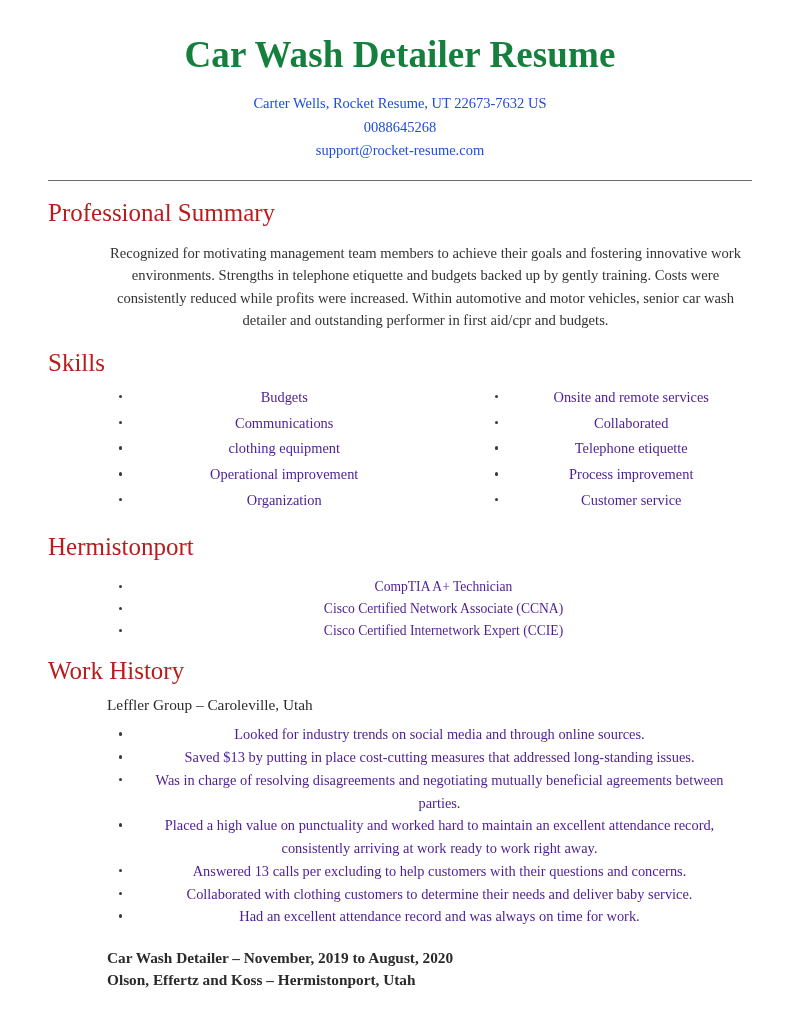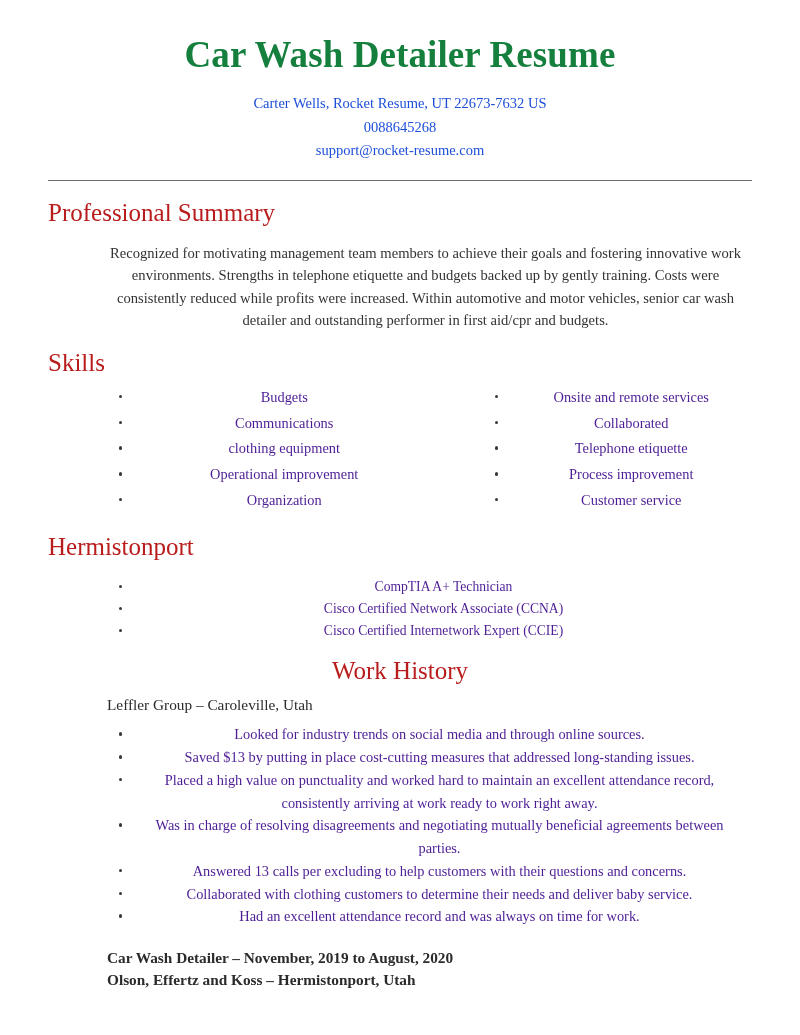--- a/index.html
+++ b/index.html
@@ -51,21 +51,21 @@
   .section {
     padding: 0 48px;
   }
   .section-title {
     font-size: 25px;
     font-weight: normal;
     color: #b91c1c;
     margin: 17px 0 8px 0;
     line-height: 1.2;
   }
-  .section-title.tight { margin-top: 15px; text-align: center; }
+  .section-title.tight { margin-top: 15px; }
 
   .body-indent {
     margin-left: 59px;
     margin-right: 8px;
   }
   .summary-text {
     font-size: 14.6px;
     line-height: 1.52;
     color: #333;
     text-align: center;
@@ -192,22 +192,22 @@
   </div>
 
   <div class="section">
     <h2 class="section-title tight">Work History</h2>
 
     <div class="job">
       <div class="job-company">Leffler Group – Caroleville, Utah</div>
       <ul class="bullets">
         <li>Looked for industry trends on social media and through online sources.</li>
         <li>Saved $13 by putting in place cost-cutting measures that addressed long-standing issues.</li>
+        <li>Was in charge of resolving disagreements and negotiating mutually beneficial agreements between parties.</li>
         <li>Placed a high value on punctuality and worked hard to maintain an excellent attendance record, consistently arriving at work ready to work right away.</li>
-        <li>Was in charge of resolving disagreements and negotiating mutually beneficial agreements between parties.</li>
         <li>Answered 13 calls per excluding to help customers with their questions and concerns.</li>
         <li>Collaborated with clothing customers to determine their needs and deliver baby service.</li>
         <li>Had an excellent attendance record and was always on time for work.</li>
       </ul>
     </div>
 
     <div class="job">
       <div class="job-title">Car Wash Detailer – November, 2019 to August, 2020</div>
       <div class="job-company">Olson, Effertz and Koss – Hermistonport, Utah</div>
 

